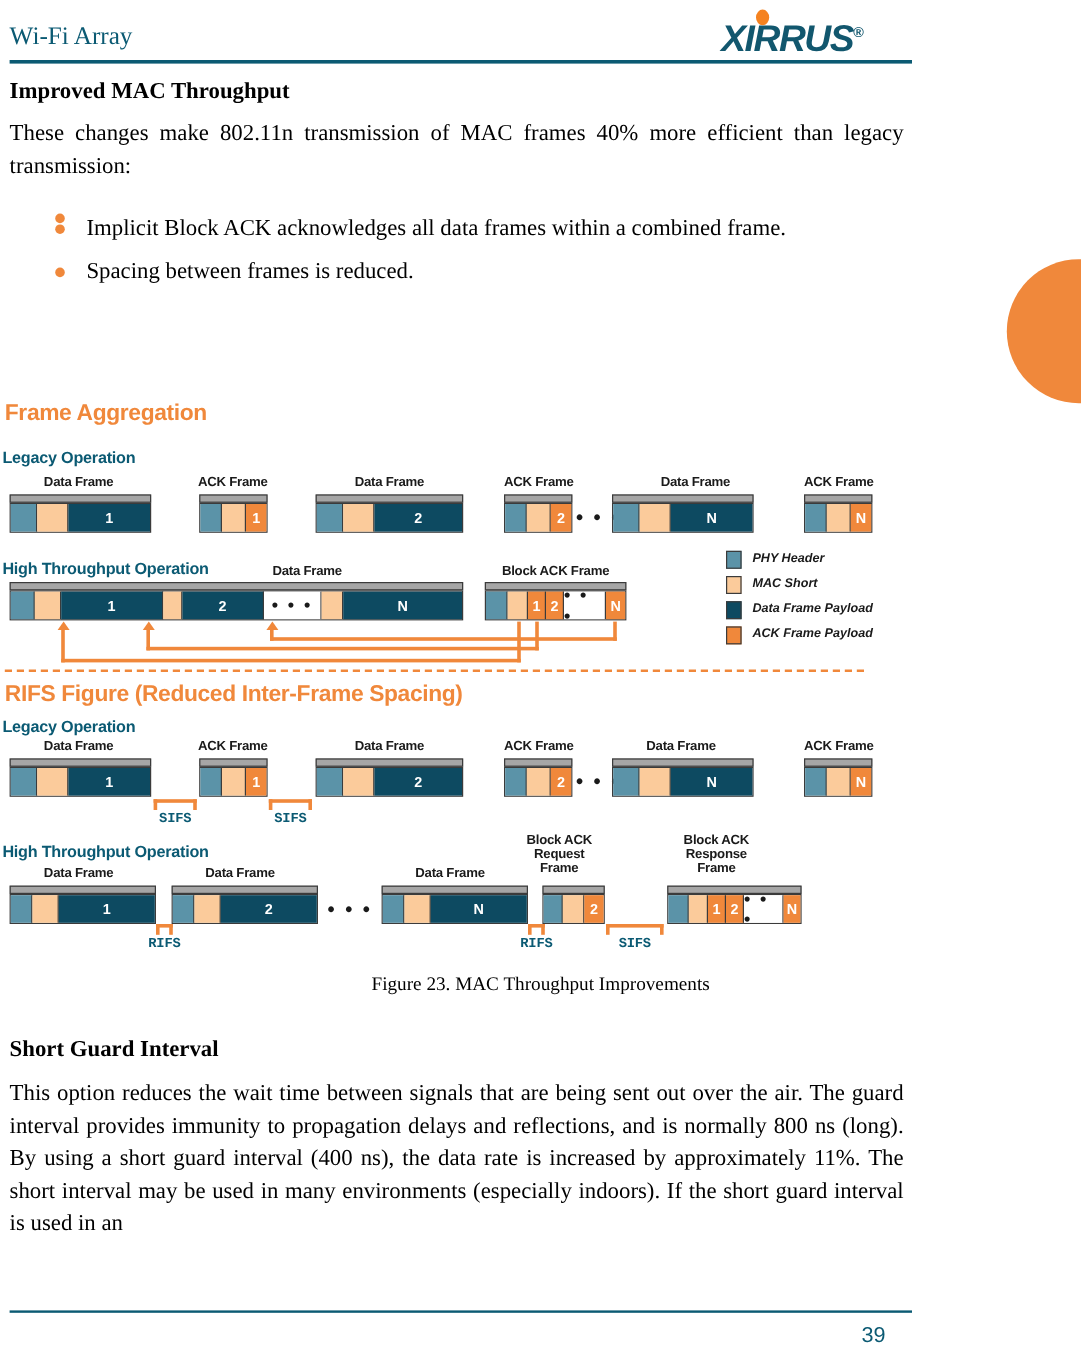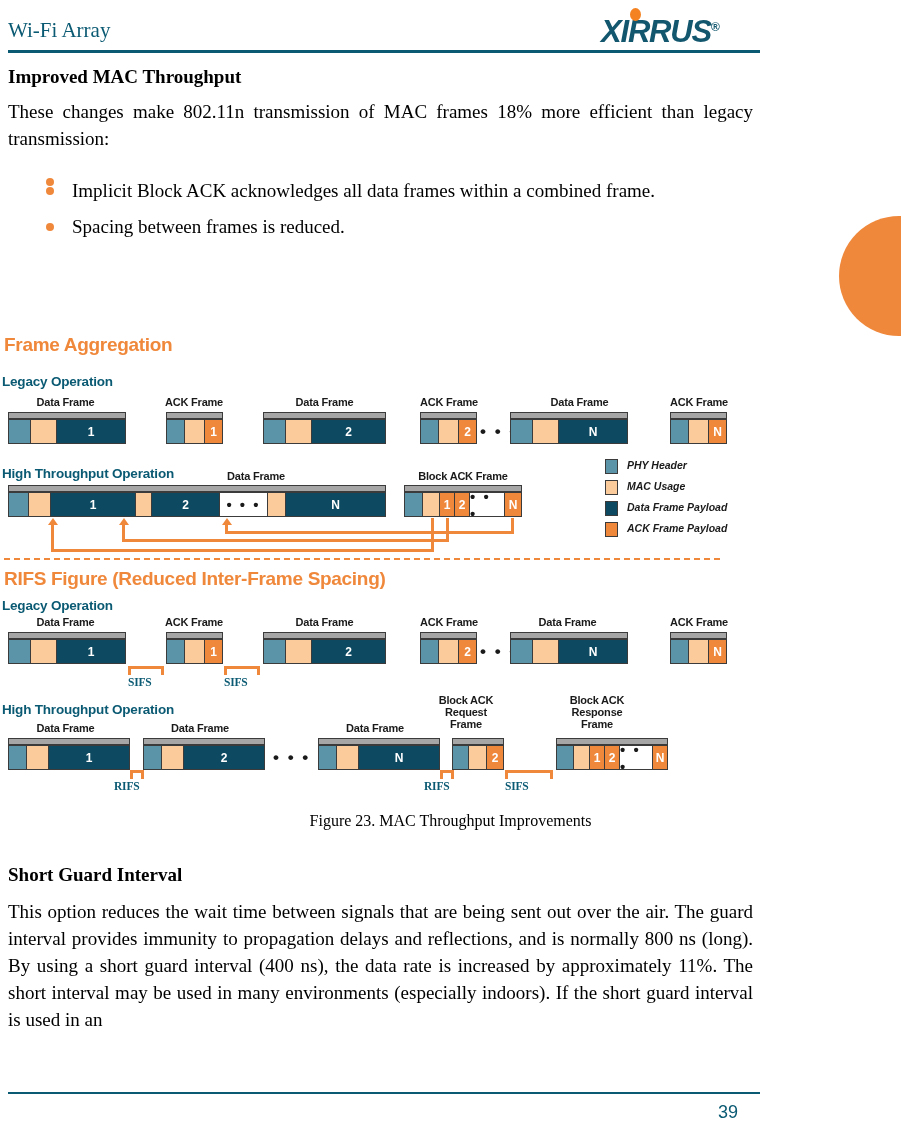--- a/index.html
+++ b/index.html
@@ -271,22 +271,22 @@
     width: 3px;
     height: 9px;
     background: #f0883b;
   }
   .bracket .bk-l { left: 0; }
   .bracket .bk-r { right: 0; }
   .bracket .bk-lab {
     position: absolute;
     top: 10px;
     width: 100%;
-    text-align: left;
-    font-family: Liberation Serif, serif;
+    text-align: center;
+    font-family: Liberation Mono, monospace;
     font-weight: bold;
     font-size: 11.5px;
     color: #0b5a73;
     letter-spacing: -0.2px;
     white-space: nowrap;
   }
 
   .dash-sep {
     position: absolute;
     height: 0;
@@ -340,21 +340,21 @@
     <div class="logo-dot"></div>
     <div class="logo-text"><span>XIRRUS</span><span class="logo-reg">®</span></div>
   </div>
   <div class="header-rule"></div>
 </div>
 
 <div class="side-tab"></div>
 
 <div class="content">
   <h2 class="sec-head" style="top:66px">Improved MAC Throughput</h2>
-  <p class="body-par" style="top:98px">These changes make 802.11n transmission of MAC frames 18% more efficient than legacy transmission:</p>
+  <p class="body-par" style="top:98px">These changes make 802.11n transmission of MAC frames 40% more efficient than legacy transmission:</p>
 
   <ul class="bullets">
     <li><span class="dot"></span></li>
     <li><span class="dot"></span><span>Implicit Block ACK acknowledges all data frames within a combined frame.</span></li>
     <li><span class="dot"></span><span>Spacing between frames is reduced.</span></li>
   </ul>
 </div>
 
 <div class="figure">
 
@@ -469,21 +469,21 @@
   <div class="conn conn-h" style="left:225px; top:201px; width:289px;"></div>
   <div class="conn conn-v" style="left:511px; top:188px; height:16px;"></div>
 
   <div class="legend" style="left:605px; top:128px;">
     <div class="legend-row">
       <span class="legend-sw" style="background:#5b93a8"></span>
       <span class="legend-tx">PHY Header</span>
     </div>
     <div class="legend-row">
       <span class="legend-sw" style="background:#fbcb9b"></span>
-      <span class="legend-tx">MAC Usage</span>
+      <span class="legend-tx">MAC Short</span>
     </div>
     <div class="legend-row">
       <span class="legend-sw" style="background:#0d4a61"></span>
       <span class="legend-tx">Data Frame Payload</span>
     </div>
     <div class="legend-row">
       <span class="legend-sw" style="background:#f0883b"></span>
       <span class="legend-tx">ACK Frame Payload</span>
     </div>
   </div>

